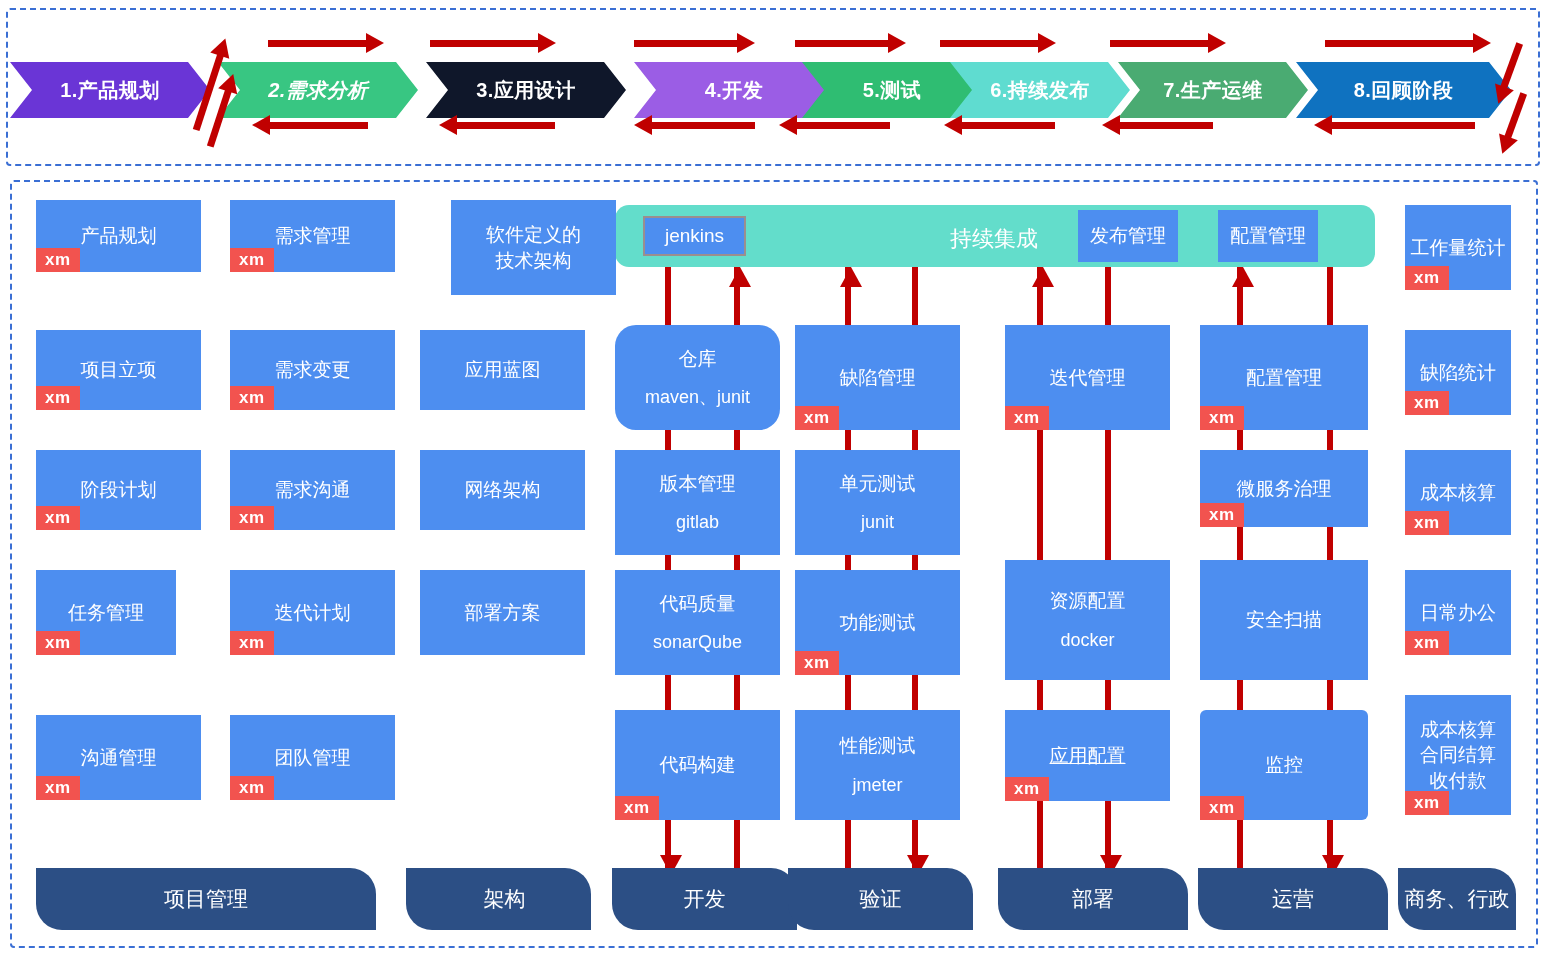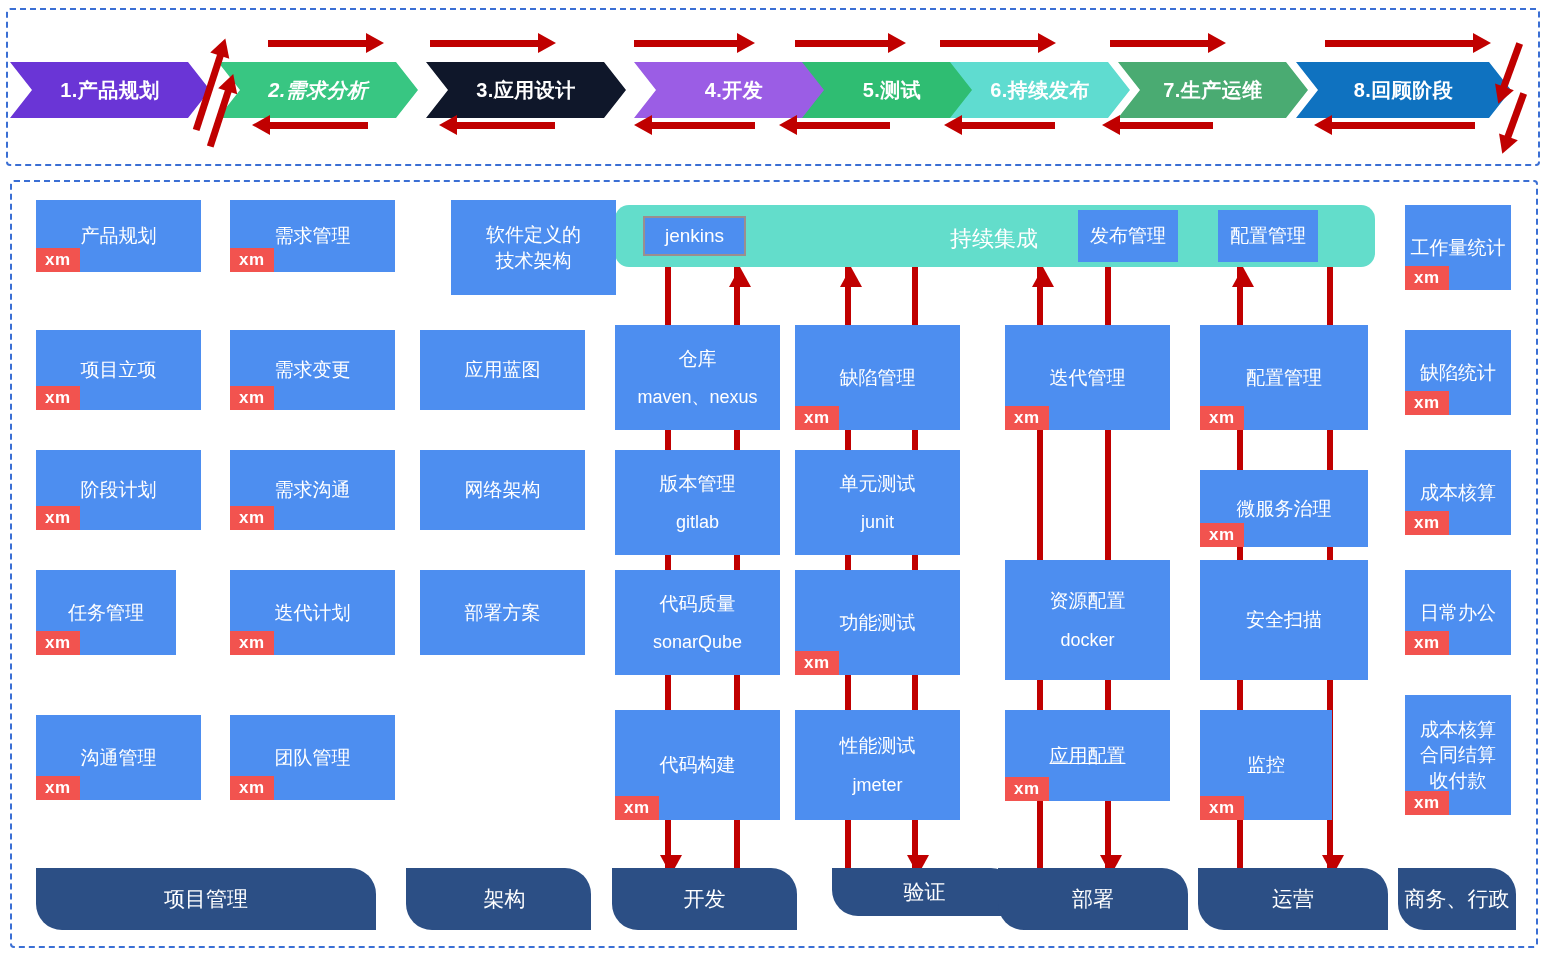--- a/index.html
+++ b/index.html
@@ -269,25 +269,25 @@
       <div class="cellbox" style="left: 420px; top: 450px; width: 165px; height: 80px;">
         <div>
           <span class="ln">网络架构</span>
         </div>
       </div>
       <div class="cellbox" style="left: 420px; top: 570px; width: 165px; height: 85px;">
         <div>
           <span class="ln">部署方案</span>
         </div>
       </div>
-      <div class="cellbox" style="left: 615px; top: 325px; width: 165px; height: 105px;">
+      <div class="cellbox" style="left: 615px; top: 325px; width: 165px; height: 105px; border-radius: 21px;">
         <div>
           <span class="ln">仓库</span>
         </div>
-        <div class="sub">maven、nexus</div>
+        <div class="sub">maven、junit</div>
       </div>
       <div class="cellbox" style="left: 615px; top: 450px; width: 165px; height: 105px;">
         <div>
           <span class="ln">版本管理</span>
         </div>
         <div class="sub">gitlab</div>
       </div>
       <div class="cellbox" style="left: 615px; top: 570px; width: 165px; height: 105px;">
         <div>
           <span class="ln">代码质量</span>
@@ -341,32 +341,32 @@
           <span class="ln">应用配置</span>
         </div>
         <div class="xm">xm</div>
       </div>
       <div class="cellbox" style="left: 1200px; top: 325px; width: 168px; height: 105px;">
         <div>
           <span class="ln">配置管理</span>
         </div>
         <div class="xm">xm</div>
       </div>
-      <div class="cellbox" style="left: 1200px; top: 450px; width: 168px; height: 77px; margin-top: 20px;">
+      <div class="cellbox" style="left: 1200px; top: 450px; width: 168px; height: 77px;">
         <div>
           <span class="ln">微服务治理</span>
         </div>
         <div class="xm">xm</div>
       </div>
       <div class="cellbox" style="left: 1200px; top: 560px; width: 168px; height: 120px;">
         <div>
           <span class="ln">安全扫描</span>
         </div>
       </div>
-      <div class="cellbox" style="left: 1200px; top: 710px; width: 132px; height: 110px;">
+      <div class="cellbox" style="left: 1200px; top: 710px; width: 168px; height: 110px; border-radius: 6px;">
         <div>
           <span class="ln">监控</span>
         </div>
         <div class="xm">xm</div>
       </div>
       <div class="cellbox" style="left: 1405px; top: 205px; width: 106px; height: 85px;">
         <div>
           <span class="ln">工作量统计</span>
         </div>
         <div class="xm">xm</div>
@@ -401,21 +401,21 @@
   <div id="footer-layer">
       <div class="footer" style="left: 36px; top: 868px; width: 340px; height: 62px;">
         <span>项目管理</span>
       </div>
       <div class="footer" style="left: 406px; top: 868px; width: 185px; height: 62px; padding-left: 12px;">
         <span>架构</span>
       </div>
       <div class="footer" style="left: 612px; top: 868px; width: 185px; height: 62px;">
         <span>开发</span>
       </div>
-      <div class="footer" style="left: 832px; top: 868px; width: 185px; height: 48px;">
+      <div class="footer" style="left: 788px; top: 868px; width: 185px; height: 62px;">
         <span>验证</span>
       </div>
       <div class="footer" style="left: 998px; top: 868px; width: 190px; height: 62px;">
         <span>部署</span>
       </div>
       <div class="footer" style="left: 1198px; top: 868px; width: 190px; height: 62px;">
         <span>运营</span>
       </div>
       <div class="footer" style="left: 1398px; top: 868px; width: 118px; height: 62px;">
         <span>商务、行政</span>

